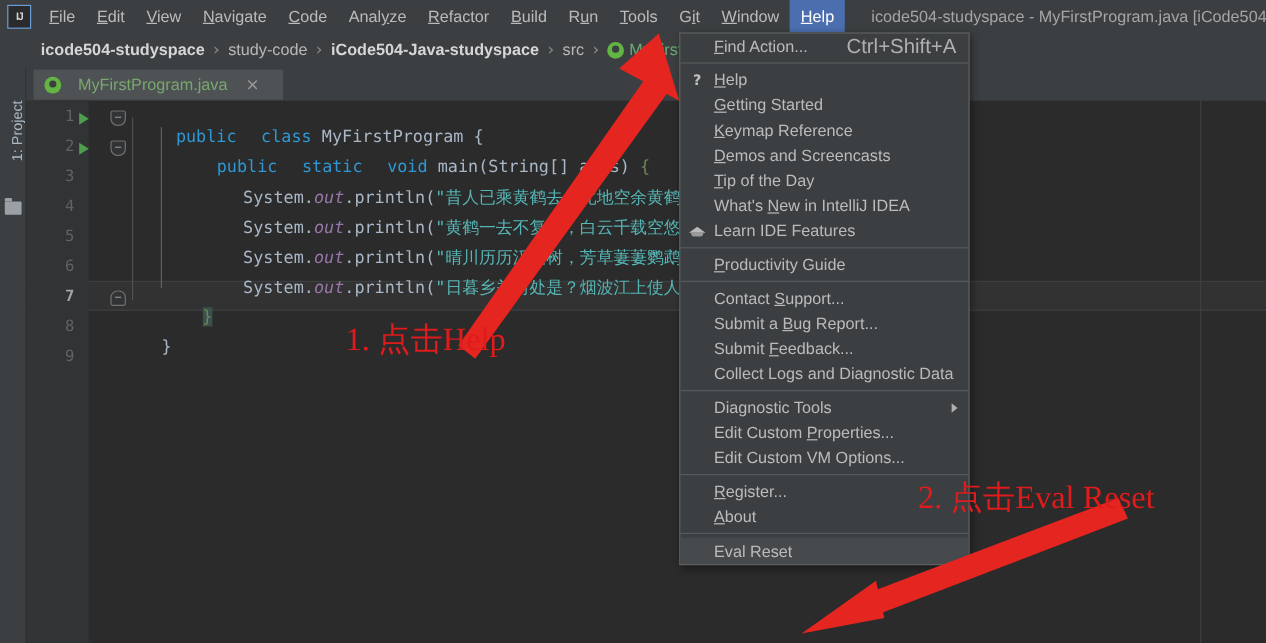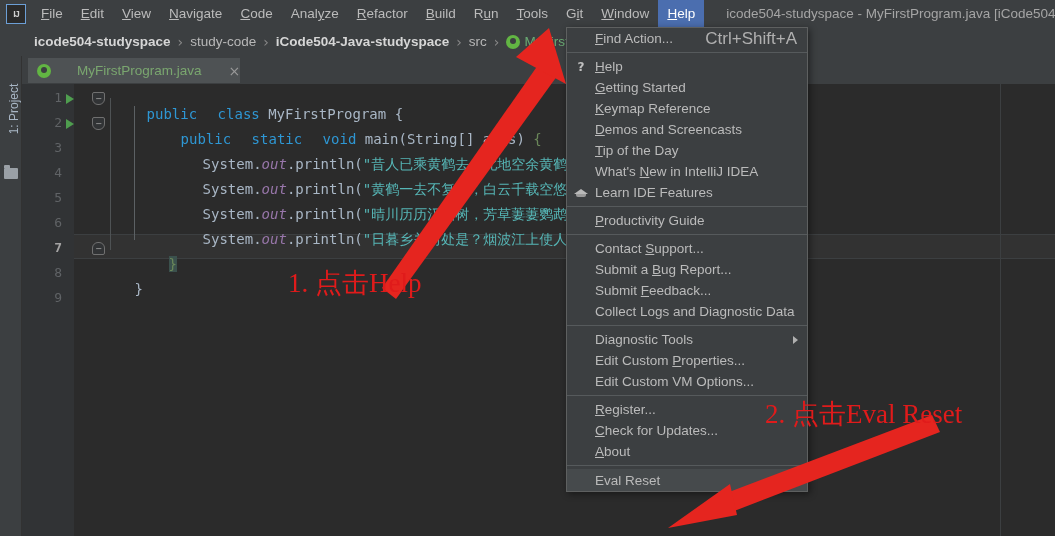--- a/index.html
+++ b/index.html
@@ -77,21 +77,21 @@
   }
 
   
   .tabstrip {
     position: absolute; left: 22px; top: 56px; width: 1033px; height: 28px;
     background: #3c3f41;
   }
   .tab {
     position: absolute; left: 6px; top: 2px; height: 25px;
     background: #4e5254; display: flex; align-items: center;
-    padding: 0 0 0 9px; gap: 22px;
+    padding: 0 20px 0 9px; gap: 10px;
   }
   .tab-label { font-size: 13.5px; color: #7aa66f; white-space: nowrap; }
   .tab-close {
     font-size: 14px; color: #9a9a9a; margin-left: 5px; line-height: 1;
     font-family: "DejaVu Sans", sans-serif;
   }
 
   
   .editor {
     position: absolute; left: 22px; top: 84px; width: 1033px; height: 452px;
@@ -379,23 +379,20 @@
           <span>Edit Custom <span class="u">P</span>roperties...</span>
         </div>
         <div class="mi">
           <span>Edit Custom VM Options...</span>
         </div>
         <div class="mi-sep"></div>
         <div class="mi">
           <span><span class="u">R</span>egister...</span>
         </div>
         <div class="mi">
-          <span><span class="u">C</span>heck for Updates...</span>
-        </div>
-        <div class="mi">
           <span><span class="u">A</span>bout</span>
         </div>
         <div class="mi-sep"></div>
         <div class="mi eval">
           <span>Eval Reset</span>
         </div>
       </div>
   </div>
 
   <svg class="arrows" viewBox="0 0 1055 536">

